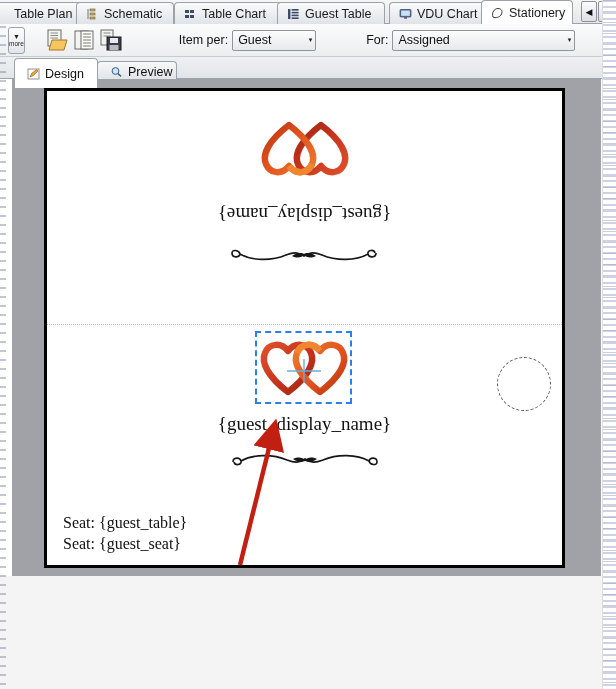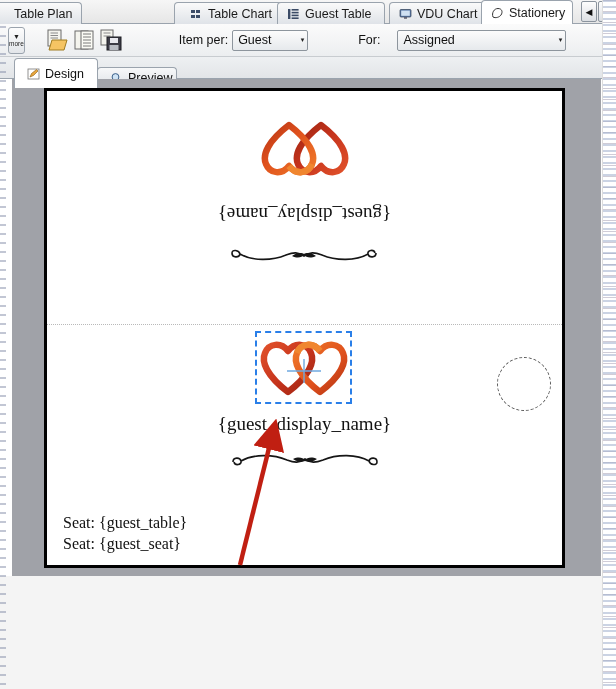--- a/index.html
+++ b/index.html
@@ -91,21 +91,21 @@
   }
   .caret { font-size: 7px; color: #222; margin-left: 7px; }
 
   
   .subtabs {
     position: absolute; left: 0; top: 57px; width: 616px; height: 22px;
     background: linear-gradient(#eef0f2, #e2e5e8);
     border-bottom: 1px solid #9aa3ad;
   }
   .subtab {
-    position: absolute; top: 10px; height: 21px;
+    position: absolute; top: 4px; height: 21px;
     border: 1px solid #9aa3ad; border-bottom: none;
     border-radius: 4px 4px 0 0;
     background: linear-gradient(#f7f8f9, #dde1e5);
     display: flex; align-items: center; gap: 5px;
     padding: 0 12px; font-size: 12.5px; color: #111;
   }
   .subtab.active { background: #fff; top: 1px; height: 30px; z-index: 4; }
 
   
   .canvaswrap {
@@ -206,22 +206,33 @@
 
 <div id="app">
 
   <div class="tabstrip">
 
     <div class="tab" style="left:-14px; width:96px;">
       <span class="tabicon"></span>
       <span>Table Plan</span>
     </div>
 
-
-    <div class="tab" style="left:174px; width:108px;justify-content:flex-end;">
+    <div class="tab" style="left:76px; width:98px;">
+      <span class="tabicon">
+        <svg width="13" height="12" viewBox="0 0 13 12">
+            <rect x="4" y="1" width="5" height="2" fill="#c8ae6a" stroke="#6b5b2a" stroke-width=".6"></rect>
+            <rect x="4" y="5" width="5" height="2" fill="#c8ae6a" stroke="#6b5b2a" stroke-width=".6"></rect>
+            <rect x="4" y="9" width="5" height="2" fill="#c8ae6a" stroke="#6b5b2a" stroke-width=".6"></rect>
+            <line x1="2" y1="1" x2="2" y2="11" stroke="#555" stroke-width=".8"></line>
+          </svg>
+      </span>
+      <span>Schematic</span>
+    </div>
+
+    <div class="tab" style="left:174px; width:108px;">
       <span class="tabicon">
         <svg width="13" height="12" viewBox="0 0 13 12">
             <rect x="1" y="2" width="4" height="3" fill="#3b4b66"></rect>
             <rect x="6" y="2" width="4" height="3" fill="#3b4b66"></rect>
             <rect x="1" y="7" width="4" height="3" fill="#3b4b66"></rect>
             <rect x="6" y="7" width="4" height="3" fill="#3b4b66"></rect>
           </svg>
       </span>
       <span>Table Chart</span>
     </div>
@@ -304,29 +315,29 @@
             <line x1="3.5" y1="7" x2="10.5" y2="7" stroke="#8a8a8a"></line>
           <rect x="7" y="8" width="14" height="13" fill="#3c3c46" stroke="#1c1c22"></rect>
           <rect x="10" y="9" width="8" height="5" fill="#e8e8ee"></rect>
           <rect x="9.5" y="16" width="9" height="5" fill="#b9bcc4"></rect>
         </svg>
       </div>
     </div>
 
     <div class="fld" style="margin-left:10px;">
       <span class="fldlabel">Item per:</span>
-      <div class="combo" style="width:76px;">
+      <div class="combo" style="width:84px;">
         <span>Guest</span>
         <span class="caret">▾</span>
       </div>
     </div>
 
     <div class="fld">
       <span class="fldlabel">For:</span>
-      <div class="combo" style="width:169px;margin-left:13px;">
+      <div class="combo" style="width:183px;">
         <span>Assigned</span>
         <span class="caret">▾</span>
       </div>
     </div>
 
     <div class="fld">
       <span class="fldlabel">Sort by:</span>
       <div class="combo" style="width:102px;">
         <span>Guest/Group</span>
 

